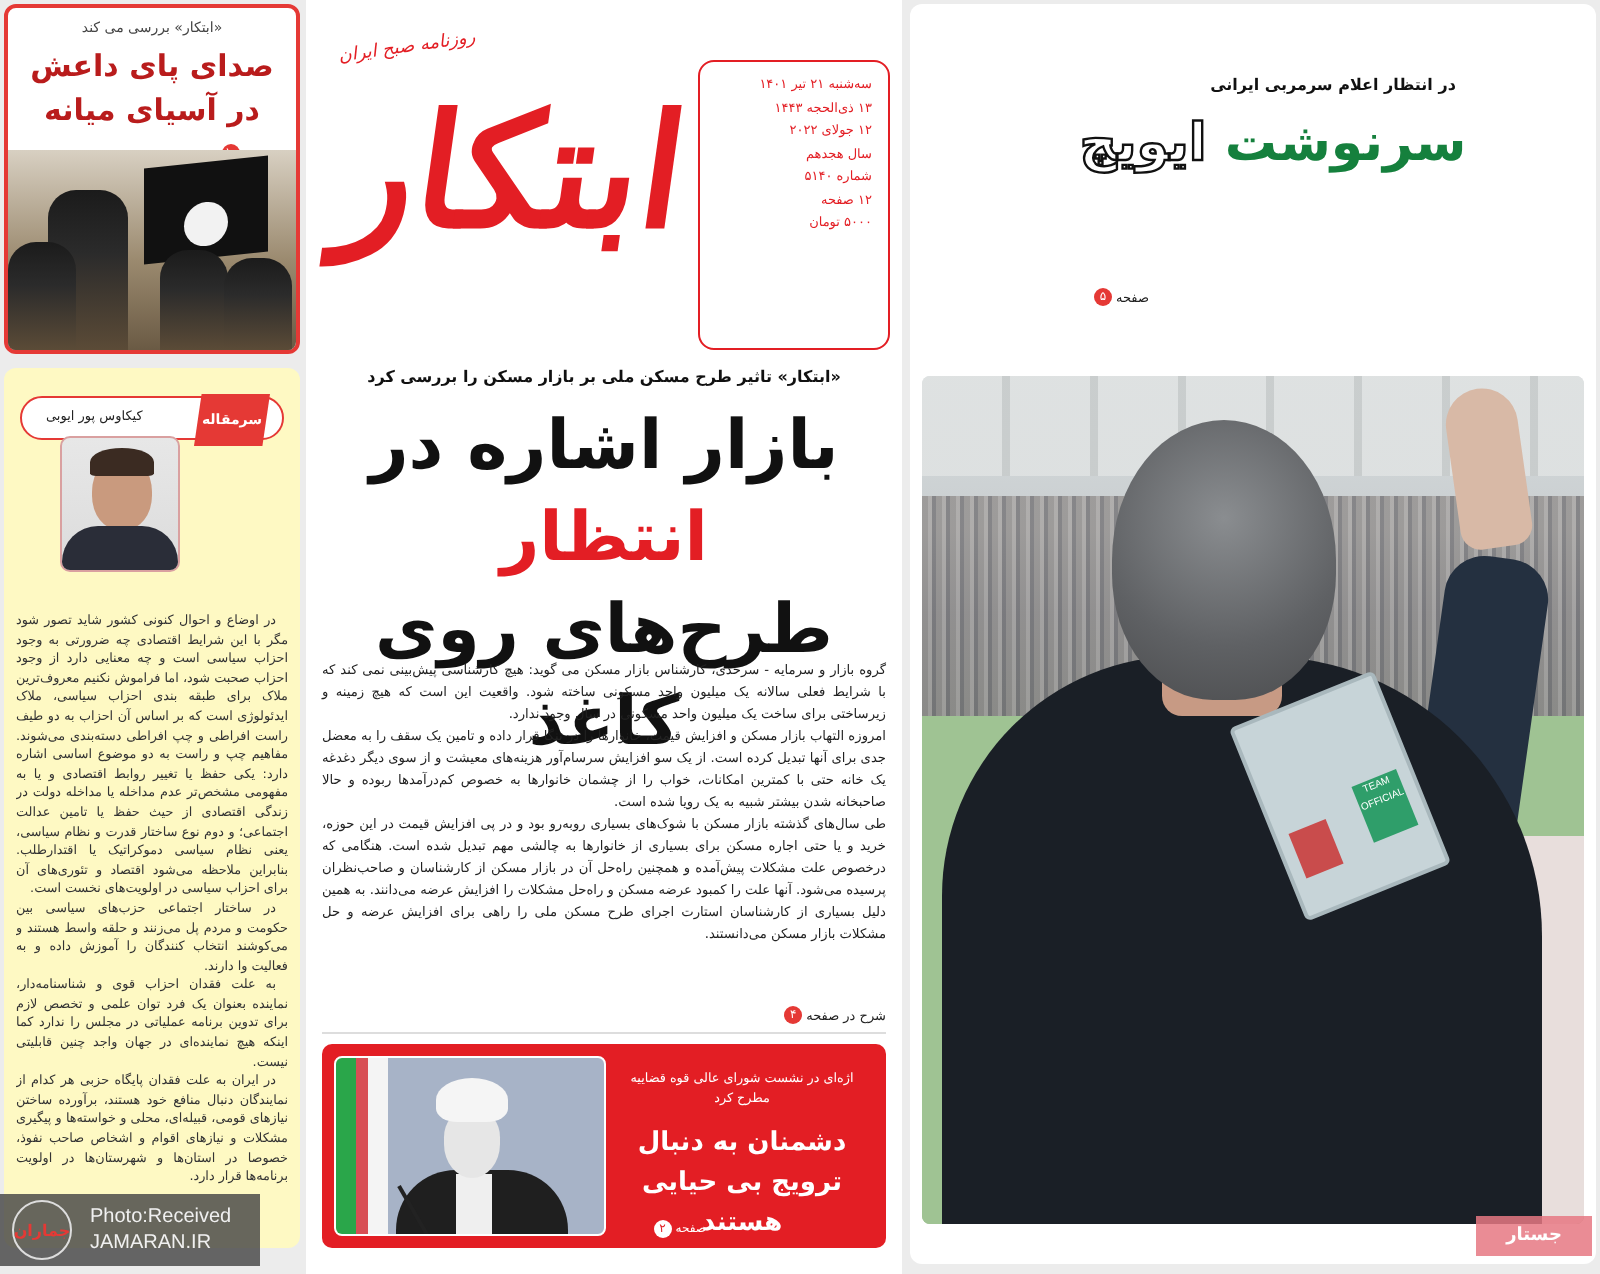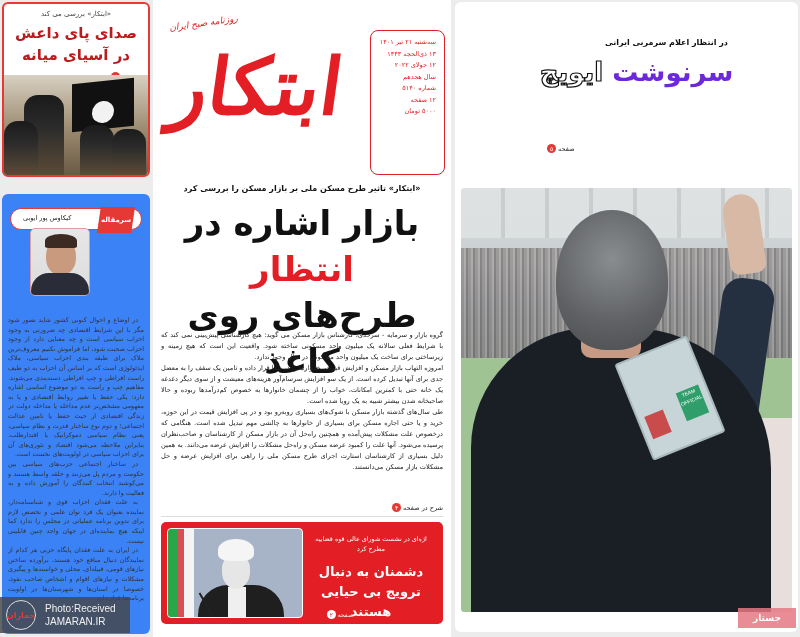--- a/index.html
+++ b/index.html
@@ -26,22 +26,22 @@
     .isis-photo { position: absolute; left: 0; right: 0; bottom: 0; height: 100px;
       background: linear-gradient(180deg, #d8d0c2 0%, #9b8a6f 55%, #6a5a44 100%); }
     .isis-flag { position: absolute; left: 68px; top: 6px; width: 62px; height: 48px;
       background: #111; transform: skewY(-6deg); }
     .isis-flag .seal { position: absolute; left: 20px; top: 20px; width: 22px; height: 22px;
       border-radius: 50%; background: #f2f2f2; }
     .isis-fighter { position: absolute; bottom: 0; width: 34px; border-radius: 14px 14px 0 0;
       background: linear-gradient(180deg, #1b1b1b 0%, #2b2b2b 40%, #5b4b37 100%); }
 
     .editorial {
-      position: absolute; left: 2px; top: 194px; width: 148px; height: 440px;
-      background: #3b82f6; border-radius: 6px; overflow: hidden;
+      position: absolute; left: 2px; top: 184px; width: 148px; height: 440px;
+      background: #fef9c3; border-radius: 6px; overflow: hidden;
     }
     .editorial-banner { position: absolute; top: 14px; left: 8px; width: 132px; height: 22px;
       border: 1.5px solid #e53935; border-radius: 12px; background: #fff; }
     .editorial-tag { position: absolute; top: -2px; right: 6px; width: 38px; height: 26px;
       background: #e53935; color: #fff; font-size: 7px; font-weight: bold;
       display: flex; align-items: center; justify-content: center;
       clip-path: polygon(10% 0, 100% 0, 90% 100%, 0 100%); }
     .editorial-author { position: absolute; top: 5px; left: 12px; font-size: 6.5px; color: #222; }
     .author-photo { position: absolute; top: 34px; left: 28px; width: 60px; height: 68px;
       border: 1px solid #d9a0a0; border-radius: 5px; overflow: hidden;
@@ -69,21 +69,21 @@
 
     
     .mid-col { position: absolute; left: 153px; top: 0; width: 298px; height: 637px; background: #fff; }
     .masthead { position: absolute; top: 4px; left: 2px; right: 2px; height: 172px; }
     .logo { position: absolute; left: 12px; top: 8px; width: 178px; height: 156px;
       color: #e31e24; font-family: "DejaVu Serif", serif; font-weight: bold;
       font-size: 78px; line-height: 150px; text-align: center; letter-spacing: -6px;
       transform: skewX(-8deg); }
     .logo-sub { position: absolute; left: 14px; top: 14px; color: #e31e24;
       font-family: "DejaVu Serif", serif; font-size: 9px; font-style: italic; transform: rotate(-8deg); }
-    .date-box { position: absolute; right: 4px; top: 26px; width: 75px; height: 145px;
+    .date-box { position: absolute; right: 4px; top: 26px; width: 96px; height: 145px;
       border: 1.5px solid #e31e24; border-radius: 8px 8px 8px 8px;
       padding: 6px 8px; }
     .date-line { font-size: 6.5px; line-height: 11.5px; color: #e31e24; }
 
     .kicker { position: absolute; top: 184px; left: 6px; right: 6px; text-align: center;
       font-size: 8px; font-weight: bold; color: #111; }
     .headline { position: absolute; top: 200px; left: 4px; right: 4px; text-align: center;
       font-size: 34px; font-weight: bold; color: #111; line-height: 46px; letter-spacing: -0.5px; }
     .headline .hl-red { color: #e31e24; }
     .lead { position: absolute; top: 330px; left: 8px; right: 8px;
@@ -117,21 +117,21 @@
     .jud-page .page-dot { background: #fff; color: #e31e24; }
 
     
     .right-col { position: absolute; left: 455px; top: 2px; width: 343px; height: 630px;
       background: #fff; border-radius: 6px; overflow: hidden; }
     .sport-kicker { position: absolute; top: 36px; left: 0; right: 0; text-align: center;
       font-size: 8px; font-weight: bold; color: #111; padding-left: 80px; }
     .sport-title { position: absolute; top: 52px; left: 60px; right: 40px; text-align: center;
       font-size: 26px; font-weight: bold; line-height: 36px; color: #fff;
       -webkit-text-stroke: 1.2px #111; }
-    .sport-title .red { color: #6d28d9; -webkit-text-stroke: 0; }
+    .sport-title .red { color: #15803d; -webkit-text-stroke: 0; }
     .sport-page { position: absolute; top: 142px; left: 92px; font-size: 6.5px; color: #222;
       display: flex; align-items: center; gap: 2px; }
 
     .sport-photo { position: absolute; left: 6px; top: 186px; width: 331px; height: 424px;
       border-radius: 4px; overflow: hidden;
       background: linear-gradient(180deg, #d7dcdd 0%, #c9ced0 18%, #9aa1a7 28%, #7e8a86 40%, #8fb38a 58%, #9bbf92 100%); }
     .stadium-roof { position: absolute; left: 0; right: 0; top: 0; height: 50px;
       background: repeating-linear-gradient(90deg, #dfe2e2 0 40px, #c8cccc 40px 44px); opacity: 0.9; }
     .crowd { position: absolute; left: 0; right: 0; top: 60px; height: 110px;
       background: repeating-linear-gradient(90deg, #8e8a88 0 3px, #a6a2a0 3px 5px, #6f6d70 5px 7px); opacity: 0.75; }

